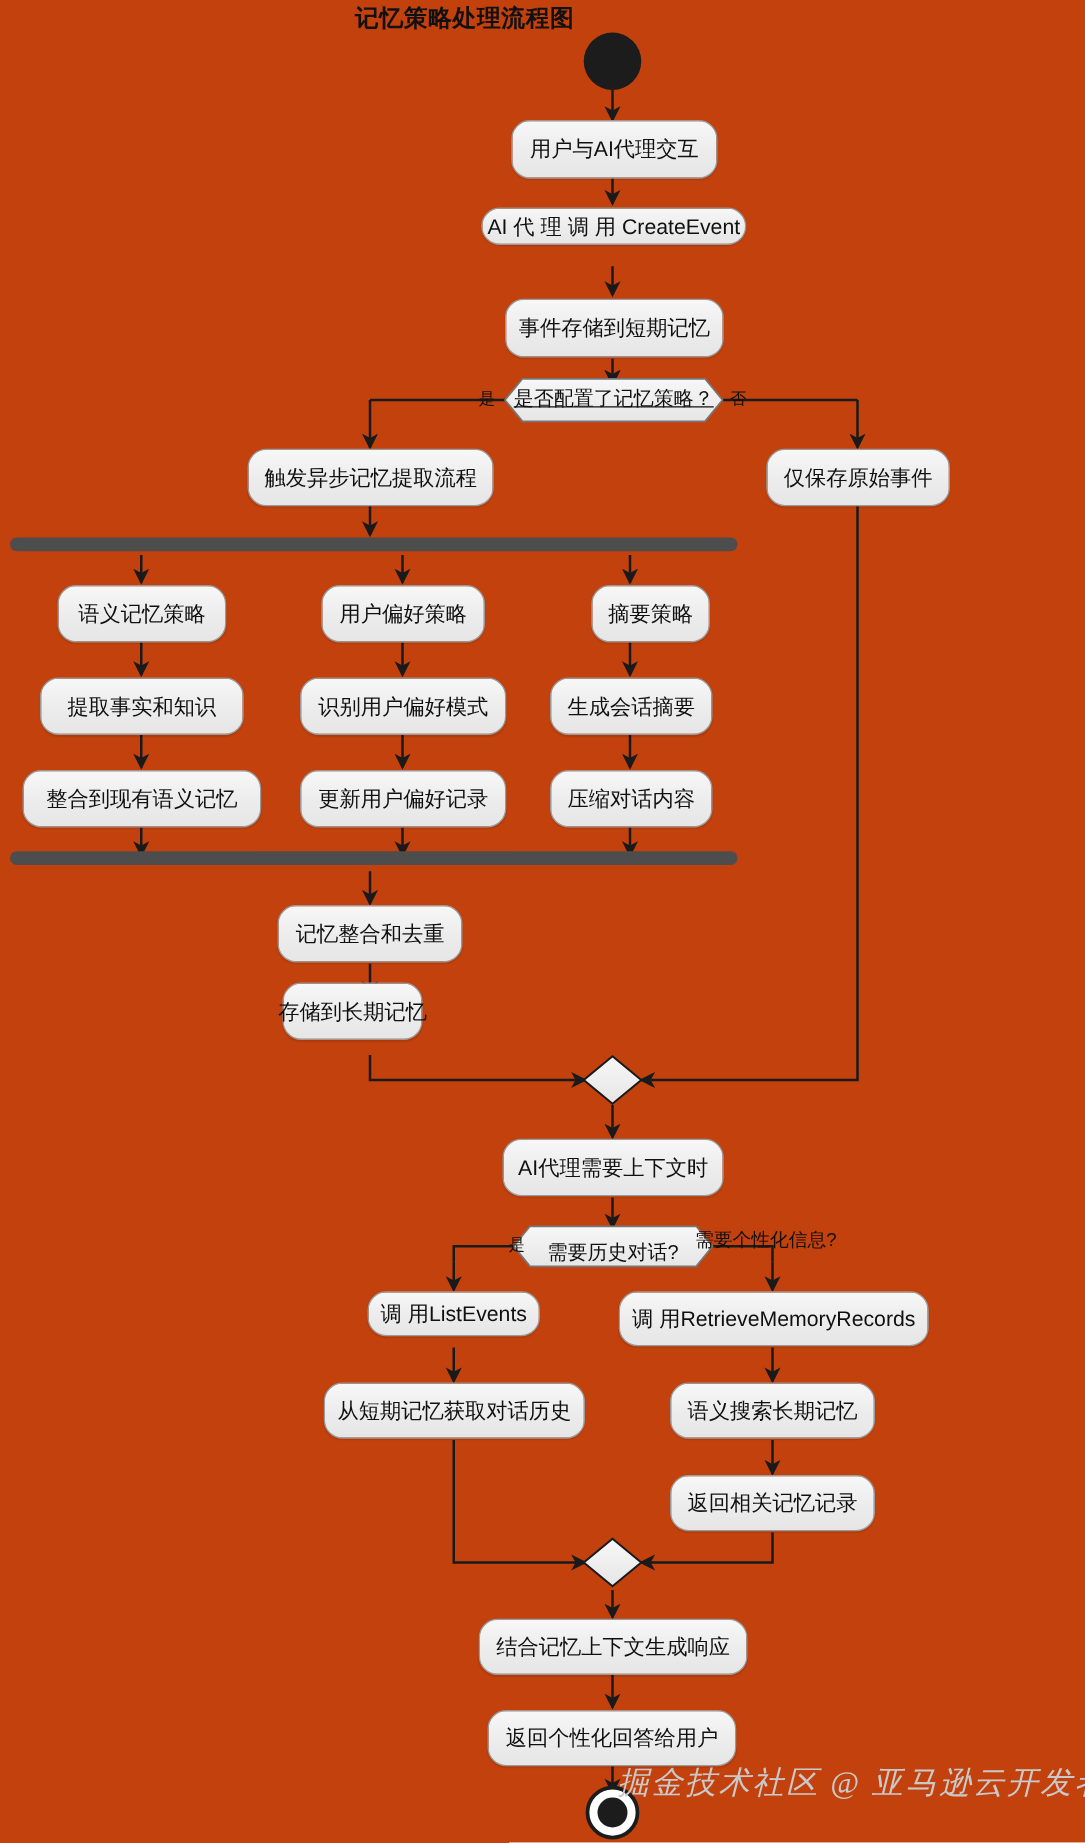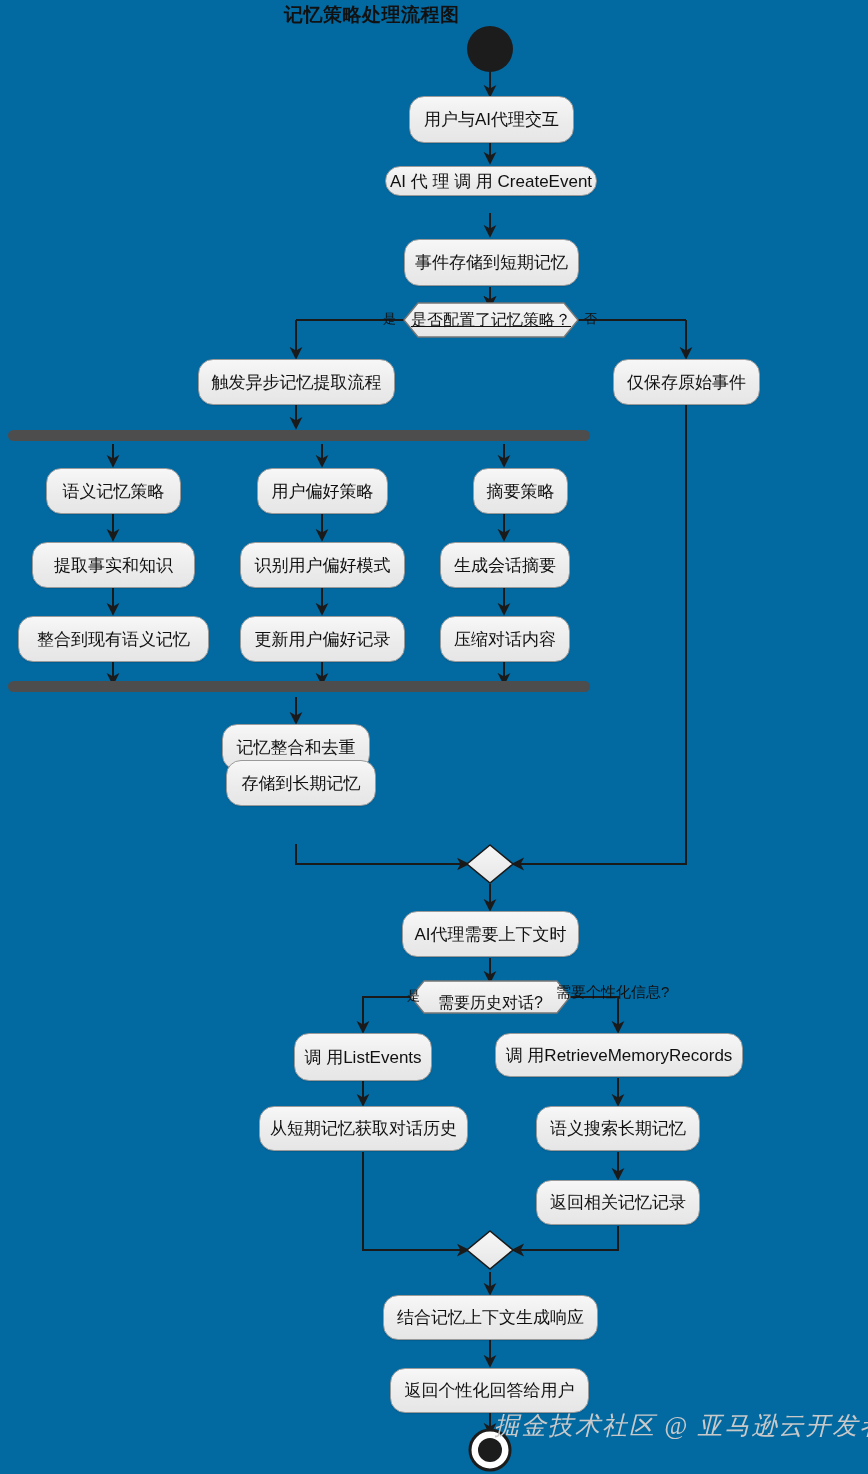--- a/index.html
+++ b/index.html
@@ -7,21 +7,21 @@
     padding: 0;
     background: #ffffff;
   }
   body {
     font-family: "Liberation Sans", "DejaVu Sans", sans-serif;
   }
   #canvas {
     position: relative;
     width: 868px;
     height: 1474px;
-    background: #0369a1;
+    background: #c2410c;
     overflow: hidden;
   }
   #svg-layer {
     position: absolute;
     left: 0;
     top: 0;
     width: 868px;
     height: 1474px;
   }
   .diagram-title {
@@ -183,30 +183,30 @@
 
   <div class="node" style="left:257px; top:468px; width:131px; height:46px;">用户偏好策略</div>
   <div class="node" style="left:240px; top:542px; width:165px; height:46px;">识别用户偏好模式</div>
   <div class="node" style="left:240px; top:616px; width:165px; height:46px;">更新用户偏好记录</div>
 
   <div class="node" style="left:457px; top:468px; width:95px; height:46px;margin-left:16px;">摘要策略</div>
   <div class="node" style="left:440px; top:542px; width:130px; height:46px;">生成会话摘要</div>
   <div class="node" style="left:440px; top:616px; width:130px; height:46px;">压缩对话内容</div>
 
   <div class="node" style="left:222px; top:724px; width:148px; height:46px;">记忆整合和去重</div>
-  <div class="node" style="left:226px; top:760px; width:150px; height:46px;">存储到长期记忆</div>
+  <div class="node" style="left:226px; top:786px; width:112px; height:46px;">存储到长期记忆</div>
 
   <div class="node" style="left:402px; top:911px; width:177px; height:46px;">AI代理需要上下文时</div>
 
   <div class="edge-label" style="left:407px; top:987px;">是</div>
   <div class="edge-label" style="left:556px; top:983px; font-size:15px;">需要个性化信息?</div>
 
   <div class="node small-text" style="left:411px; top:981px; width:159px; height:44px; border:none; background:none; box-shadow:none;">需要历史对话?</div>
 
-  <div class="node" style="left:294px; top:1033px; width:138px; height:48px;">调 用ListEvents</div>
+  <div class="node" style="left:294px; top:1033px; width:138px; height:36px;">调 用ListEvents</div>
   <div class="node" style="left:495px; top:1033px; width:248px; height:44px;">调 用RetrieveMemoryRecords</div>
 
   <div class="node" style="left:259px; top:1106px; width:209px; height:45px;">从短期记忆获取对话历史</div>
   <div class="node" style="left:536px; top:1106px; width:164px; height:45px;">语义搜索长期记忆</div>
   <div class="node" style="left:536px; top:1180px; width:164px; height:45px;">返回相关记忆记录</div>
 
   <div class="node" style="left:383px; top:1295px; width:215px; height:45px;">结合记忆上下文生成响应</div>
   <div class="node" style="left:390px; top:1368px; width:199px; height:45px;">返回个性化回答给用户</div>
 
   <div class="watermark">掘金技术社区 @ 亚马逊云开发者</div>

